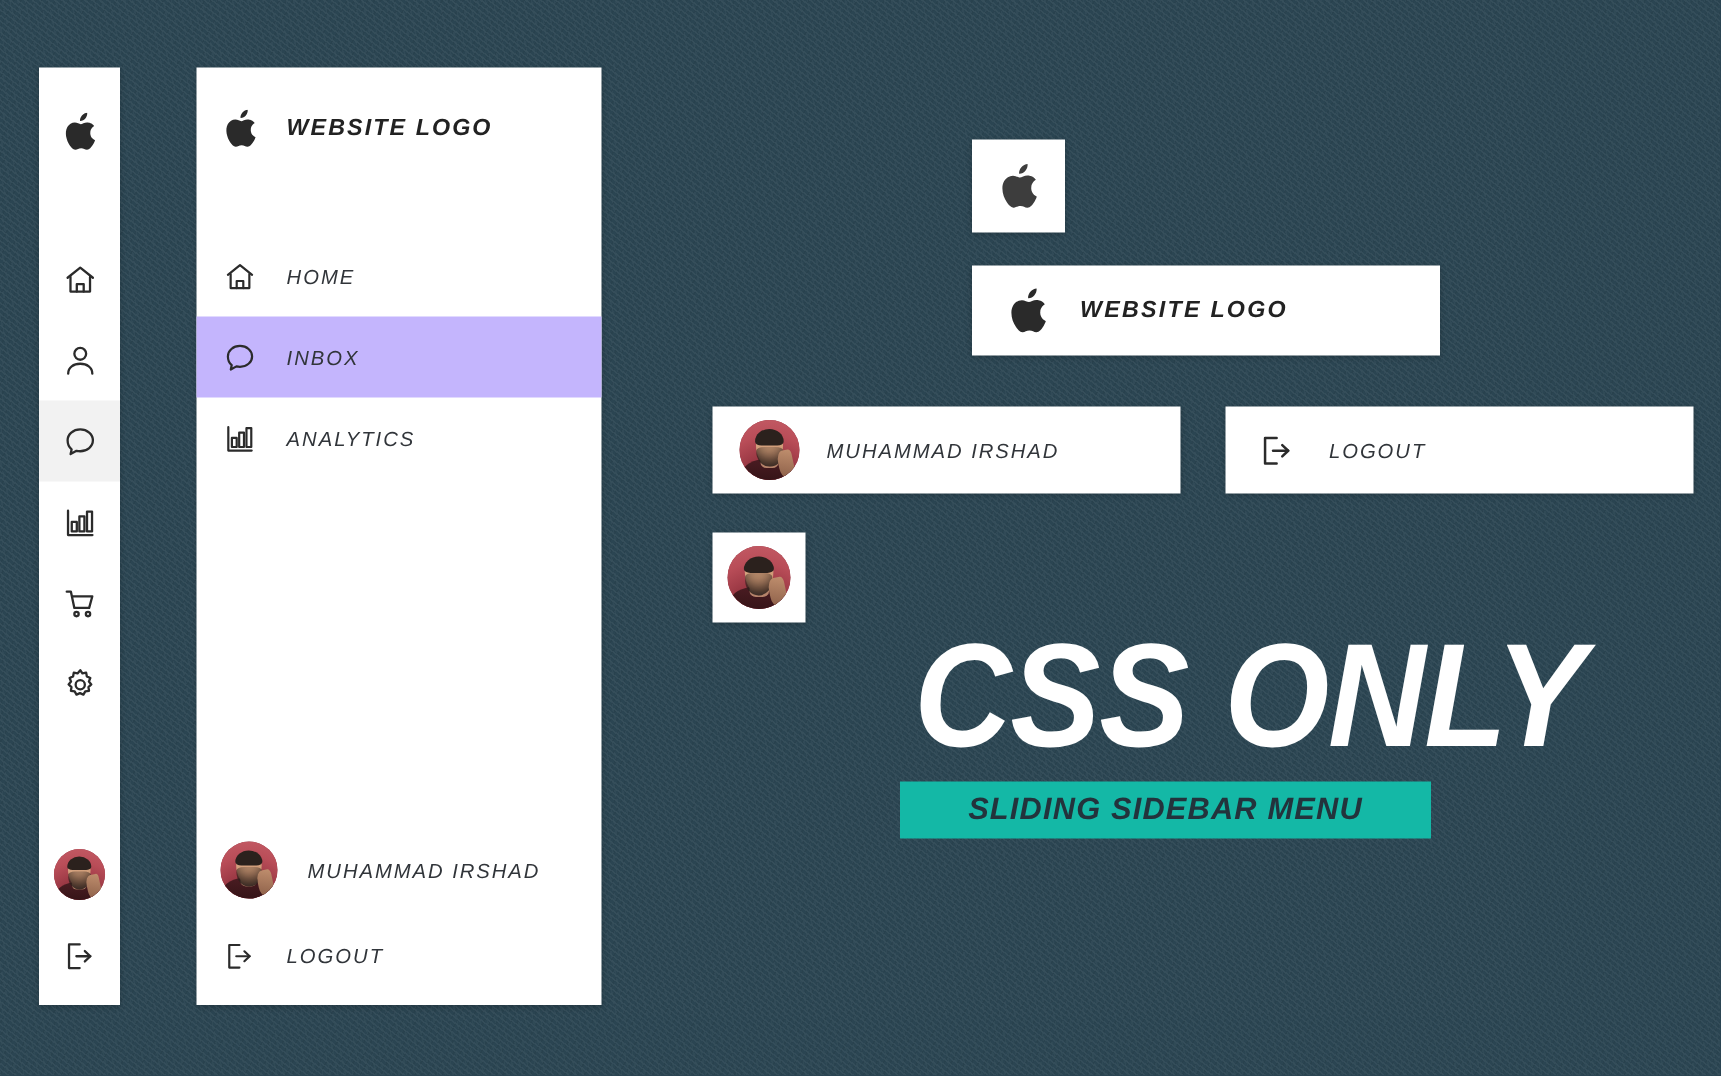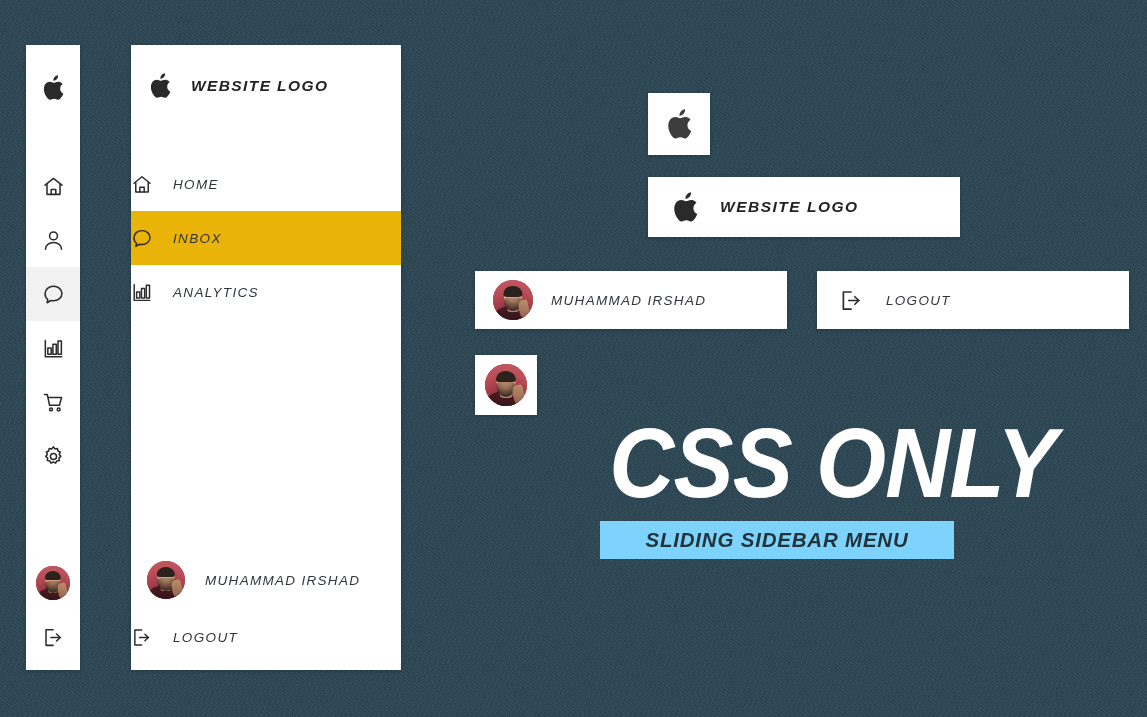--- a/index.html
+++ b/index.html
@@ -95,25 +95,26 @@
     font-size: 15.5px;
     letter-spacing: 1.4px;
     color: #222;
     font-weight: 600;
   }
   #main-sidebar .nav-spacer { height: 40px; }
   .nav-row {
     height: 54px;
     display: flex;
     align-items: center;
+    padding-left: 18px;
     gap: 20px;
     background: transparent;
     cursor: pointer;
   }
-  .nav-row.active { background: #eab308; }
+  .nav-row.active { background: #c4b5fd; }
   .nav-label {
     font-size: 13.5px;
     letter-spacing: 1.35px;
     color: #31353a;
   }
   #main-sidebar .sidebar-bottom {
     margin-top: auto;
     display: flex;
     flex-direction: column;
     padding-bottom: 6px;
@@ -260,21 +261,21 @@
     text-align: center;
     transform: scaleX(.92);
     transform-origin: center;
     white-space: nowrap;
   }
   #hero-subtitle-bar {
     margin-top: 17px;
     margin-left: 6px;
     width: 354px;
     height: 38px;
-    background: #7dd3fc;
+    background: #14b8a6;
     display: flex;
     align-items: center;
     justify-content: center;
   }
   #hero-subtitle {
     font-size: 20.5px;
     font-weight: 600;
     letter-spacing: .8px;
     color: #23333c;
     white-space: nowrap;

